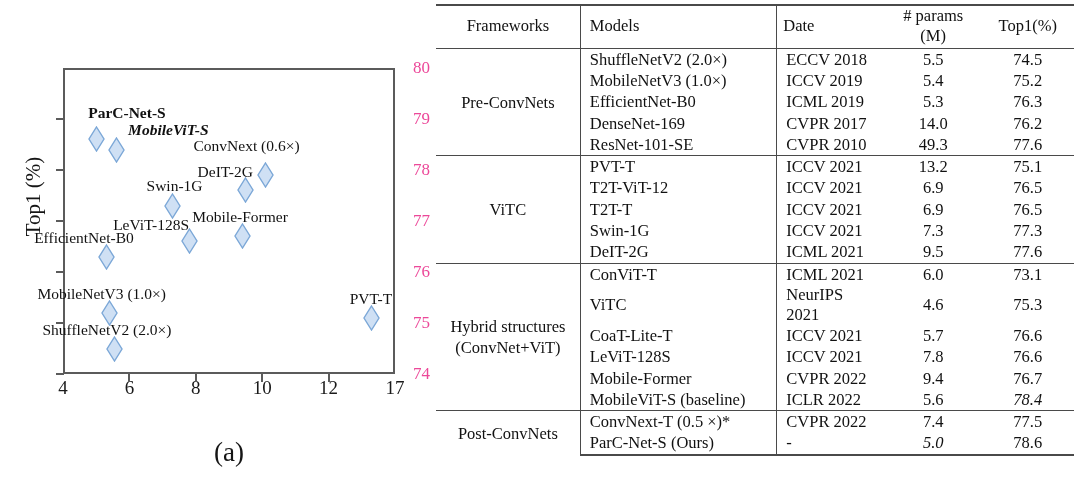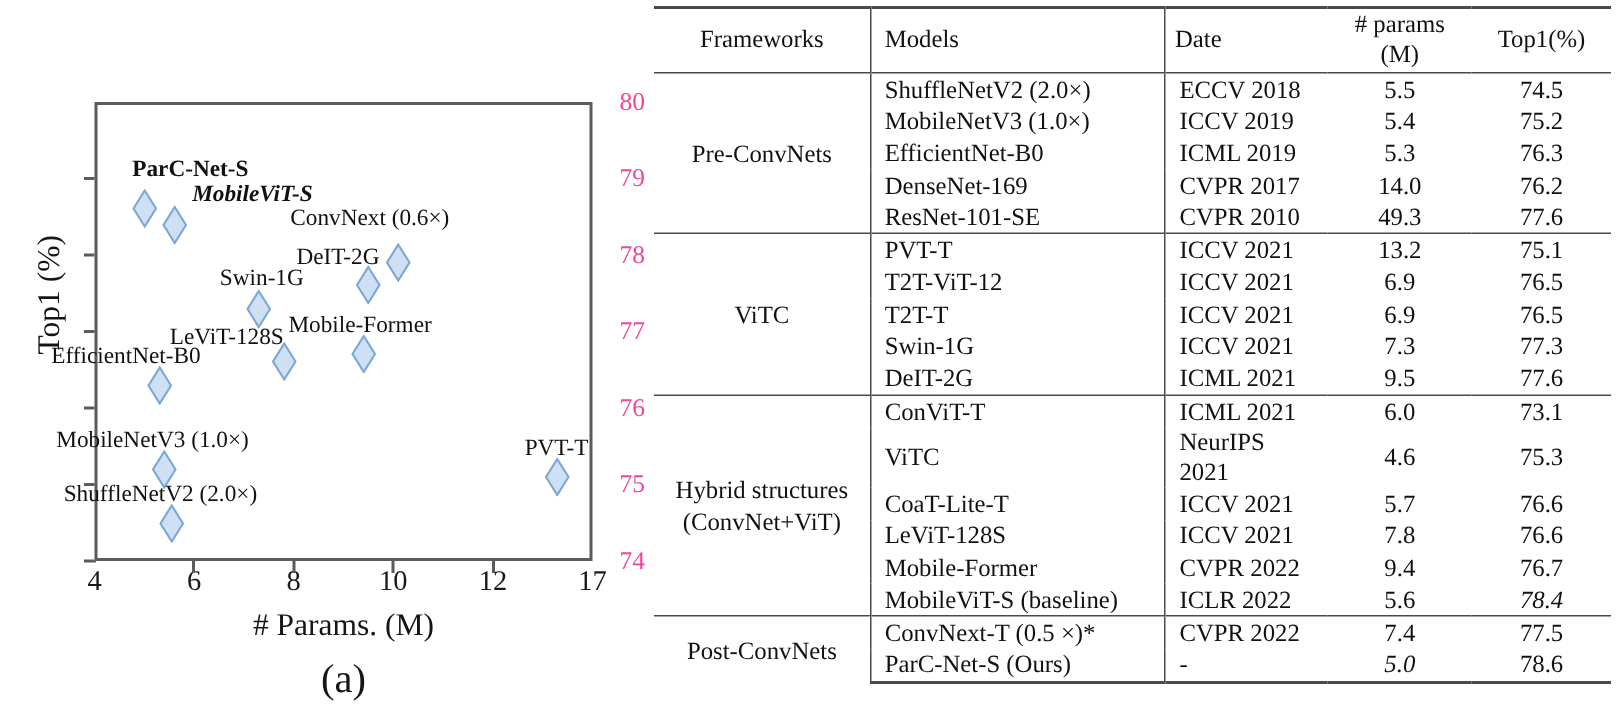--- a/index.html
+++ b/index.html
@@ -198,21 +198,20 @@
         <div class="xtick-mark" style="left: 261.2px;"></div>
         <div class="xtick-label" style="left: 328.6px;">12</div>
         <div class="xtick-mark" style="left: 327.6px;"></div>
         <div class="xtick-label" style="left: 395px;">17</div>
       </div>
 
     <div id="plot-frame">
       <div id="points-layer"></div>
     </div>
 
-    <div id="xlabel"># Params. (M)</div>
     <div id="caption-a">(a)</div>
   <div class="marker" style="left: 96.2px; top: 139.4px;">
         <svg viewBox="0 0 17 26">
           <polygon points="8.5,1 16,13 8.5,25 1,13" fill="#cfe0f4" stroke="#7ba7d7" stroke-width="1.4"></polygon>
         </svg>
       </div>
       <div class="pt-label bold" style="left: 88.2px; top: 105.4px;">ParC-Net-S</div>
       <div class="marker" style="left: 116.12px; top: 149.6px;">
         <svg viewBox="0 0 17 26">
           <polygon points="8.5,1 16,13 8.5,25 1,13" fill="#cfe0f4" stroke="#7ba7d7" stroke-width="1.4"></polygon>

